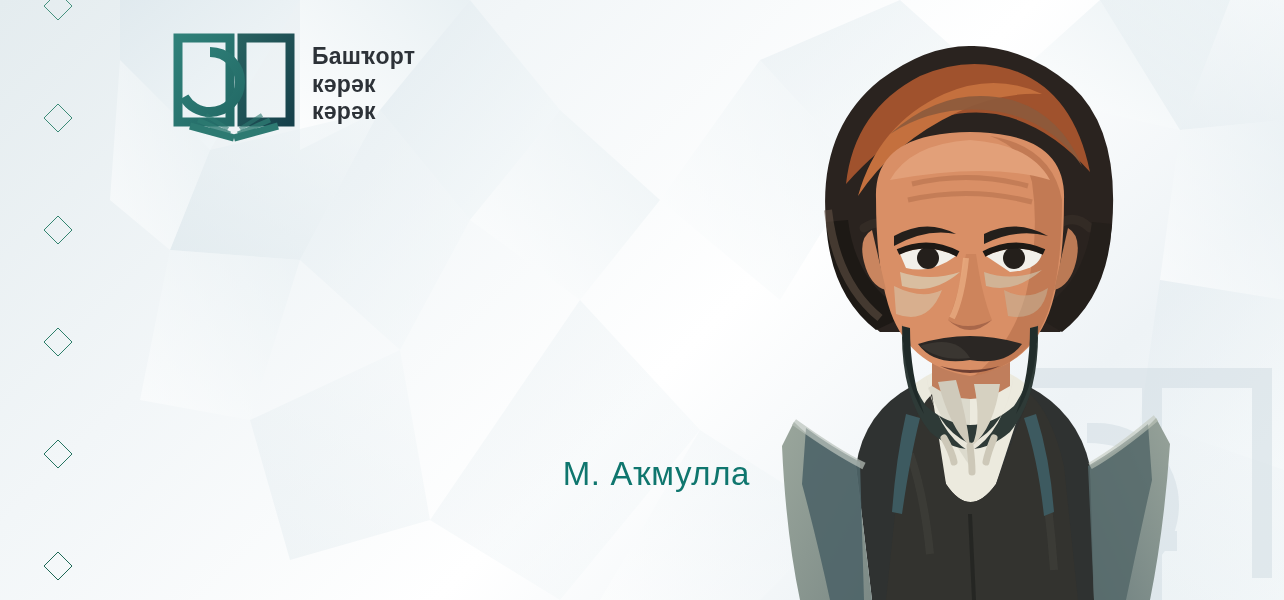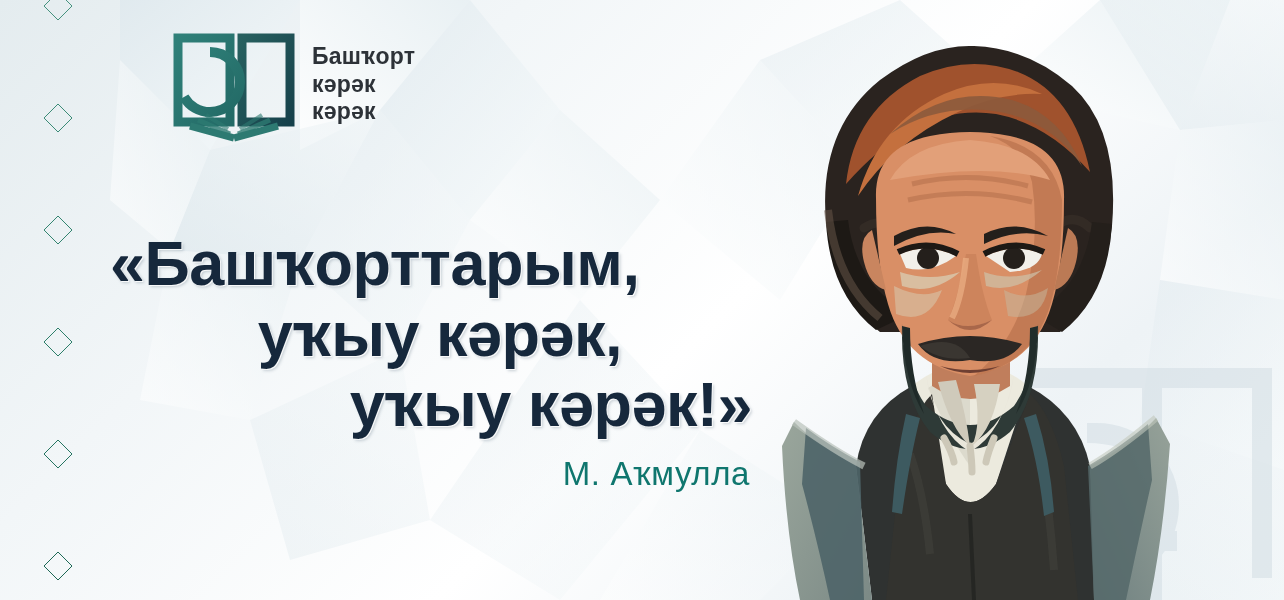--- a/index.html
+++ b/index.html
@@ -209,25 +209,20 @@
       <path d="M56 103 L34 89 M68 103 L90 89" fill="none" stroke="#2d7a72" stroke-width="4" opacity=".6"></path>
     </svg>
 
     <div class="logo-words">
       <span>Башҡорт</span>
       <span>кәрәк</span>
       <span>кәрәк</span>
     </div>
   </div>
 
-  <div class="quote">
-    <div class="q-l1">«Башҡорттарым,</div>
-    <div class="q-l2">уҡыу кәрәк,</div>
-    <div class="q-l3">уҡыу кәрәк!»</div>
-  </div>
 
   <div class="attribution">М. Аҡмулла</div>
 
   <svg class="portrait" viewBox="0 0 420 586">
     <defs>
       <linearGradient id="coatL" x1="0" y1="0" x2="1" y2="1">
         <stop offset="0%" stop-color="#9aa69c"></stop>
           <stop offset="100%" stop-color="#7c8a86"></stop>
       </linearGradient>
       <linearGradient id="coatR" x1="1" y1="0" x2="0" y2="1">

